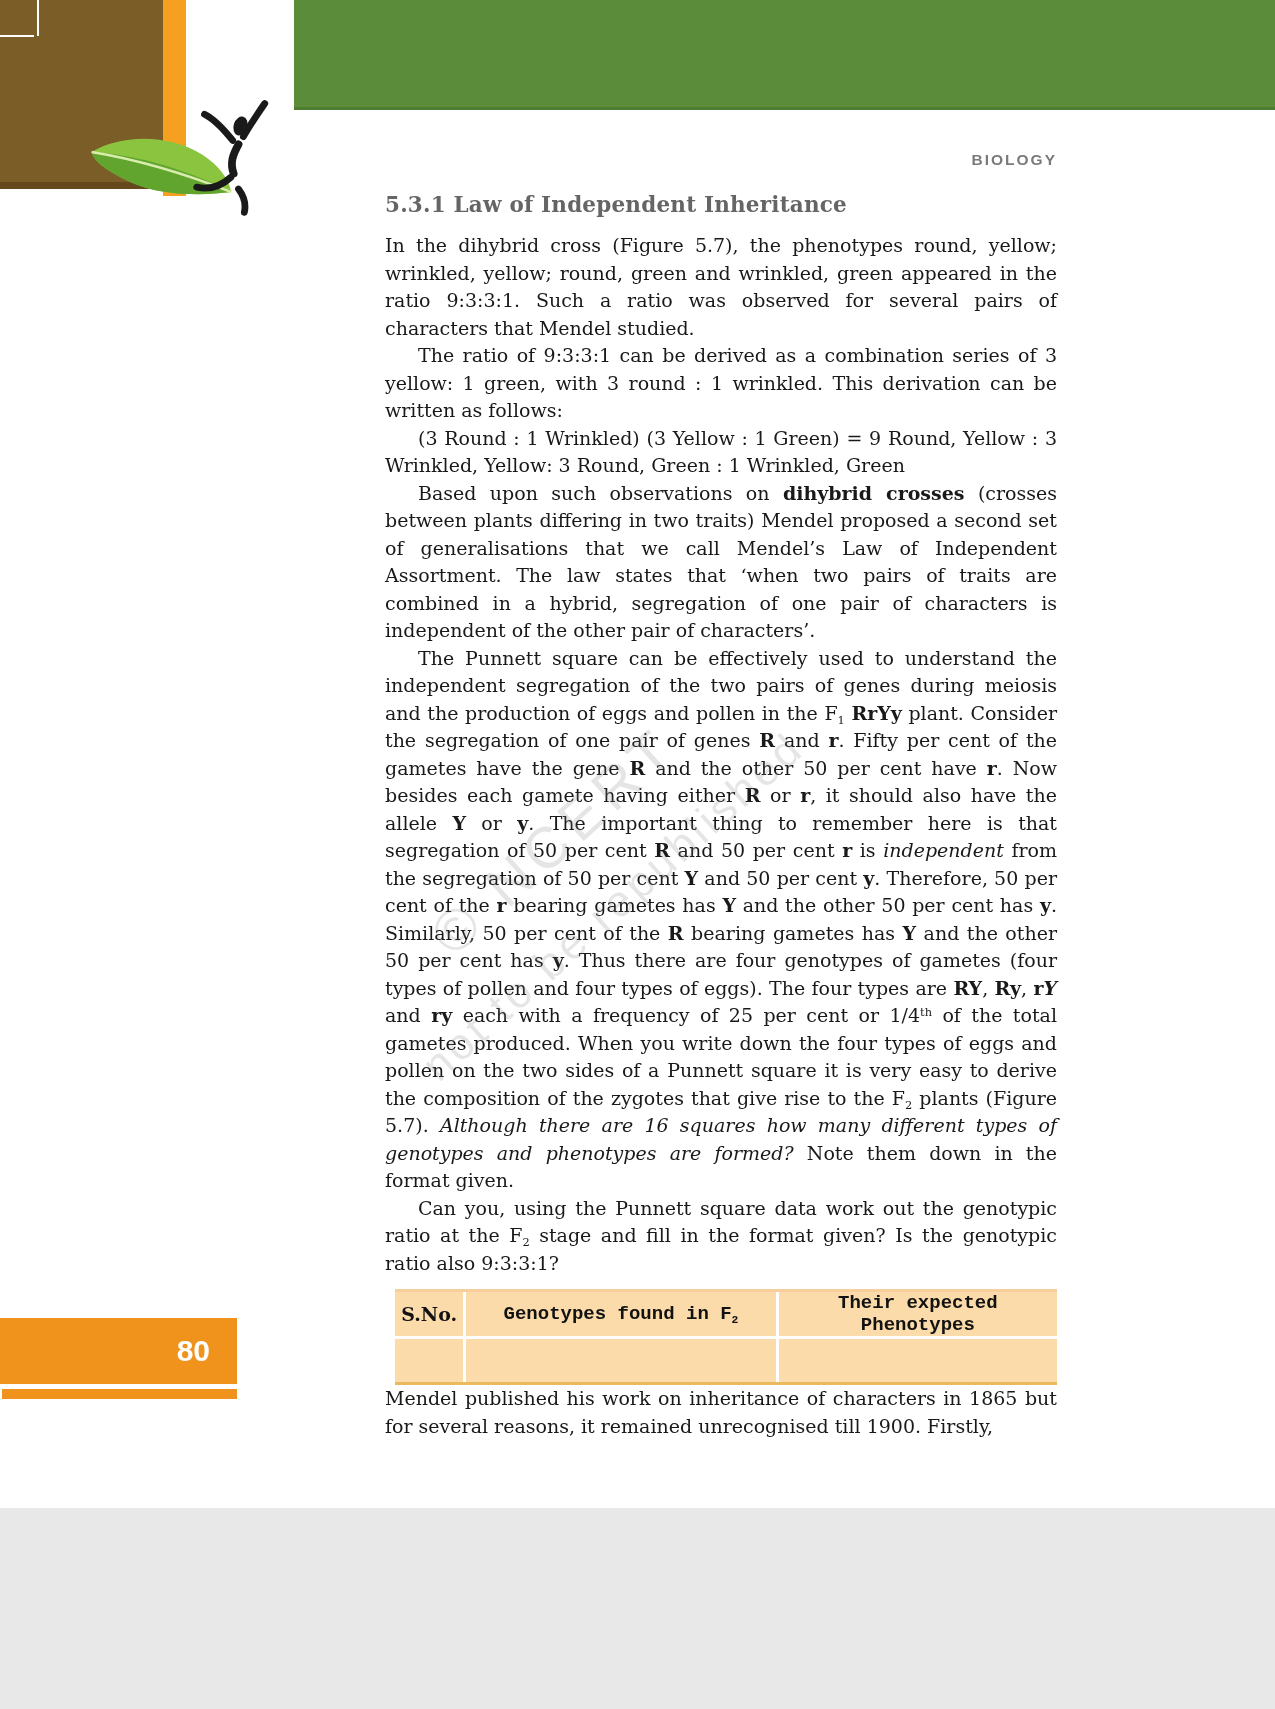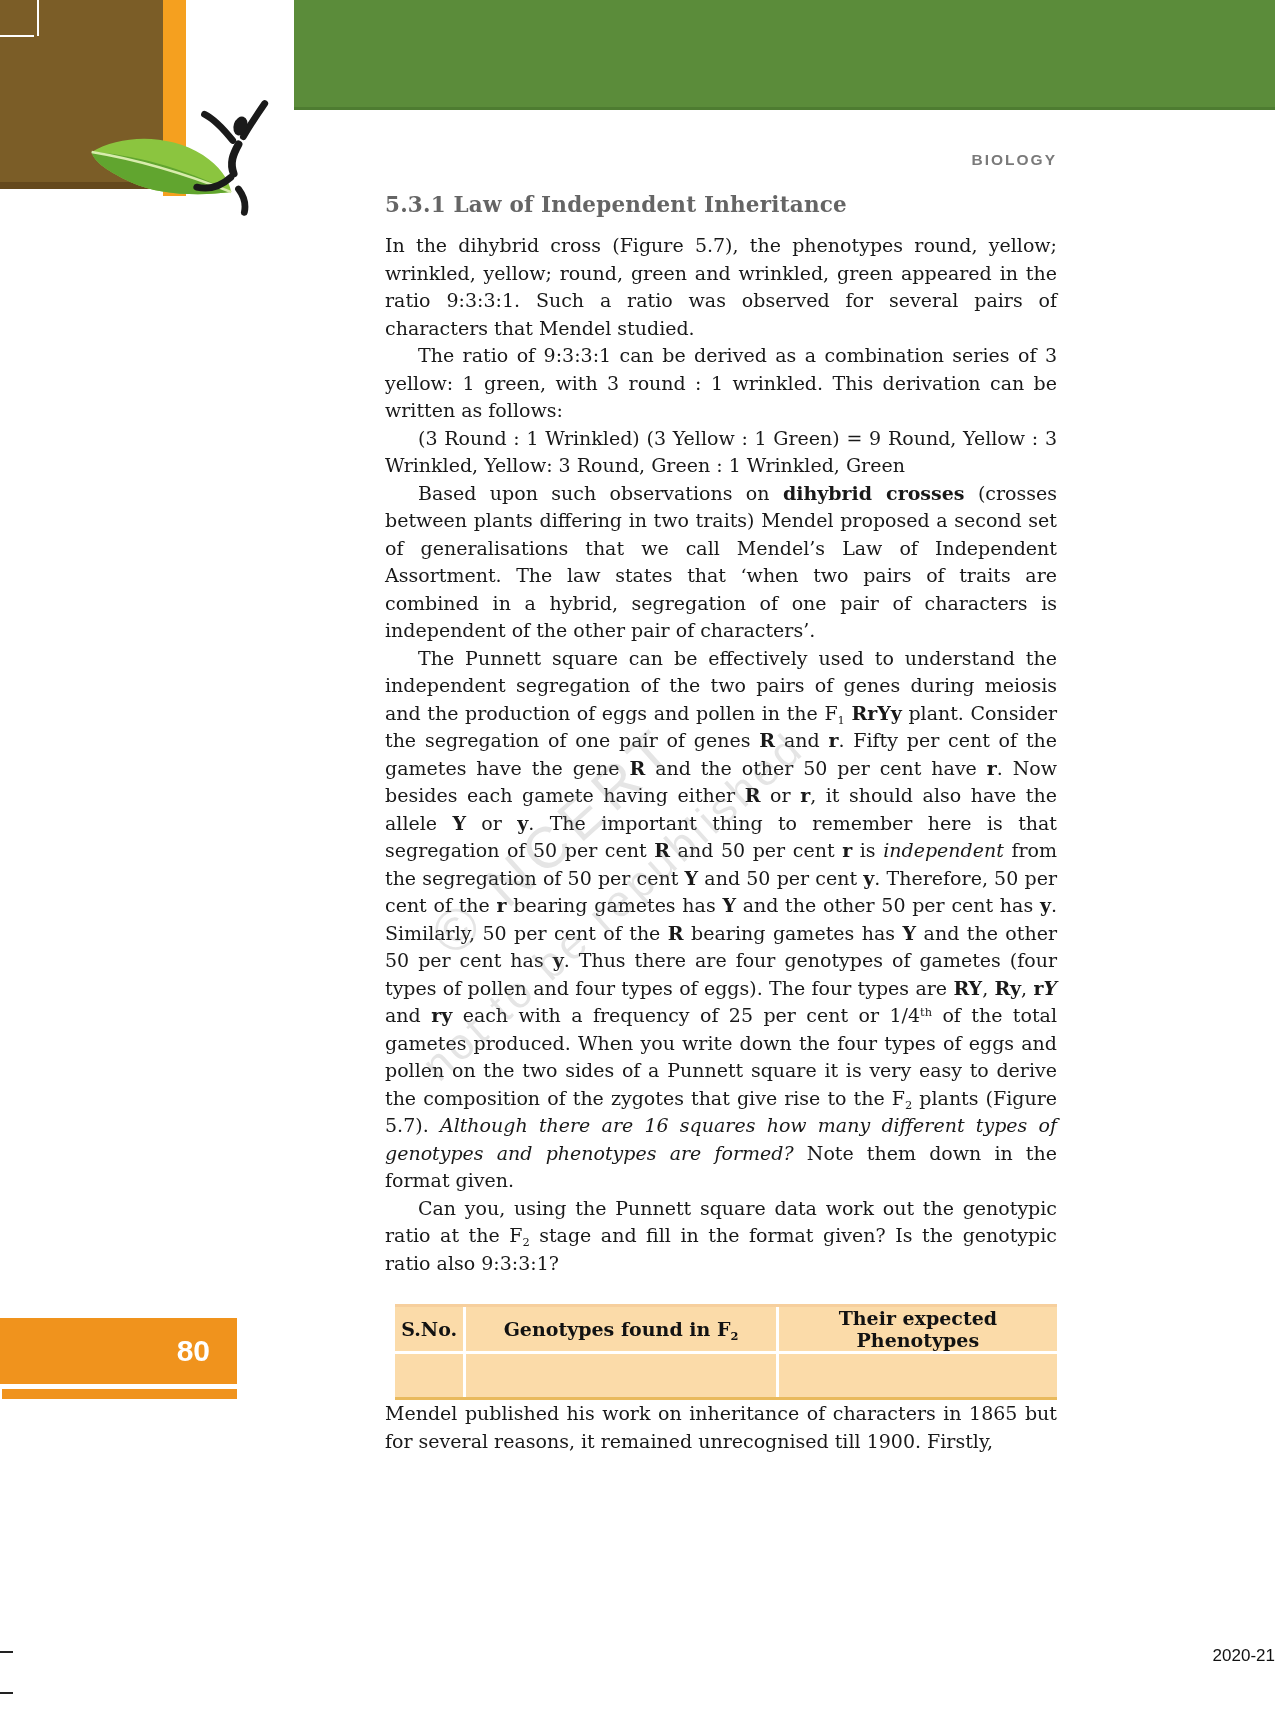--- a/index.html
+++ b/index.html
@@ -1,18 +1,18 @@
 <!DOCTYPE html>
 <html style="--banner_green: #5b8c3a; --cover_brown: #7b5d27; --accent_orange: #f5a01f; --page_number_orange: #f0931d; --table_peach: #fbdba9; --heading_gray: #656565;"><head>
 <meta charset="utf-8">
 <style>
   html,body{margin:0;padding:0;background:#e8e8e8;}
   .page{
     position:relative;
-    width:1275px;height:1709px;
+    width:1275px;height:1508px;
     margin:0 auto;
     background:#ffffff;
     overflow:hidden;
     font-family:"DejaVu Serif", serif;
   }
   
   .green-bar{
     position:absolute;left:294px;top:0;width:981px;height:107px;
     background:var(--banner_green,#5b8c3a);
     border-bottom:3px solid #4e7c31;
@@ -71,35 +71,35 @@
   }
   .content p.indent{text-indent:33px;}
   .b{font-weight:bold;}
   .i{font-style:italic;}
   sub{font-size:0.6em;vertical-align:-0.35em;line-height:0;}
   sup{font-size:0.6em;vertical-align:0.5em;line-height:0;}
 
   
   table.fmt{
     border-collapse:separate;border-spacing:0;
-    margin:27px 0 0 10px;
+    margin:12px 0 0 10px;
     width:662px;
     background:var(--table_peach,#fbdba9);
     border-top:3px solid #f6cf9d;
     border-bottom:3px solid #e9ba5d;
   }
   table.fmt th{
     height:38px;
     font-size:19px;font-weight:bold;color:#121212;
     text-align:center;vertical-align:middle;
     border-bottom:3px solid #ffffff;
     padding:0 4px;
   }
   table.fmt td{height:41px;}
-  table.fmt th + th, table.fmt td + td{border-left:3px solid #ffffff;}
+  table.fmt th + th, table.fmt td + td{border-left:3px solid #ffffff;font-family:Liberation Mono, monospace;}
   .colw1{width:68px;}
   .colw2{width:311px;}
   .colw3{width:280px;}
 
   
   .pagenum-box{
     position:absolute;left:0;top:1318px;width:237px;height:66px;
     background:var(--page_number_orange,#f0931d);
   }
   .pagenum-box span{

